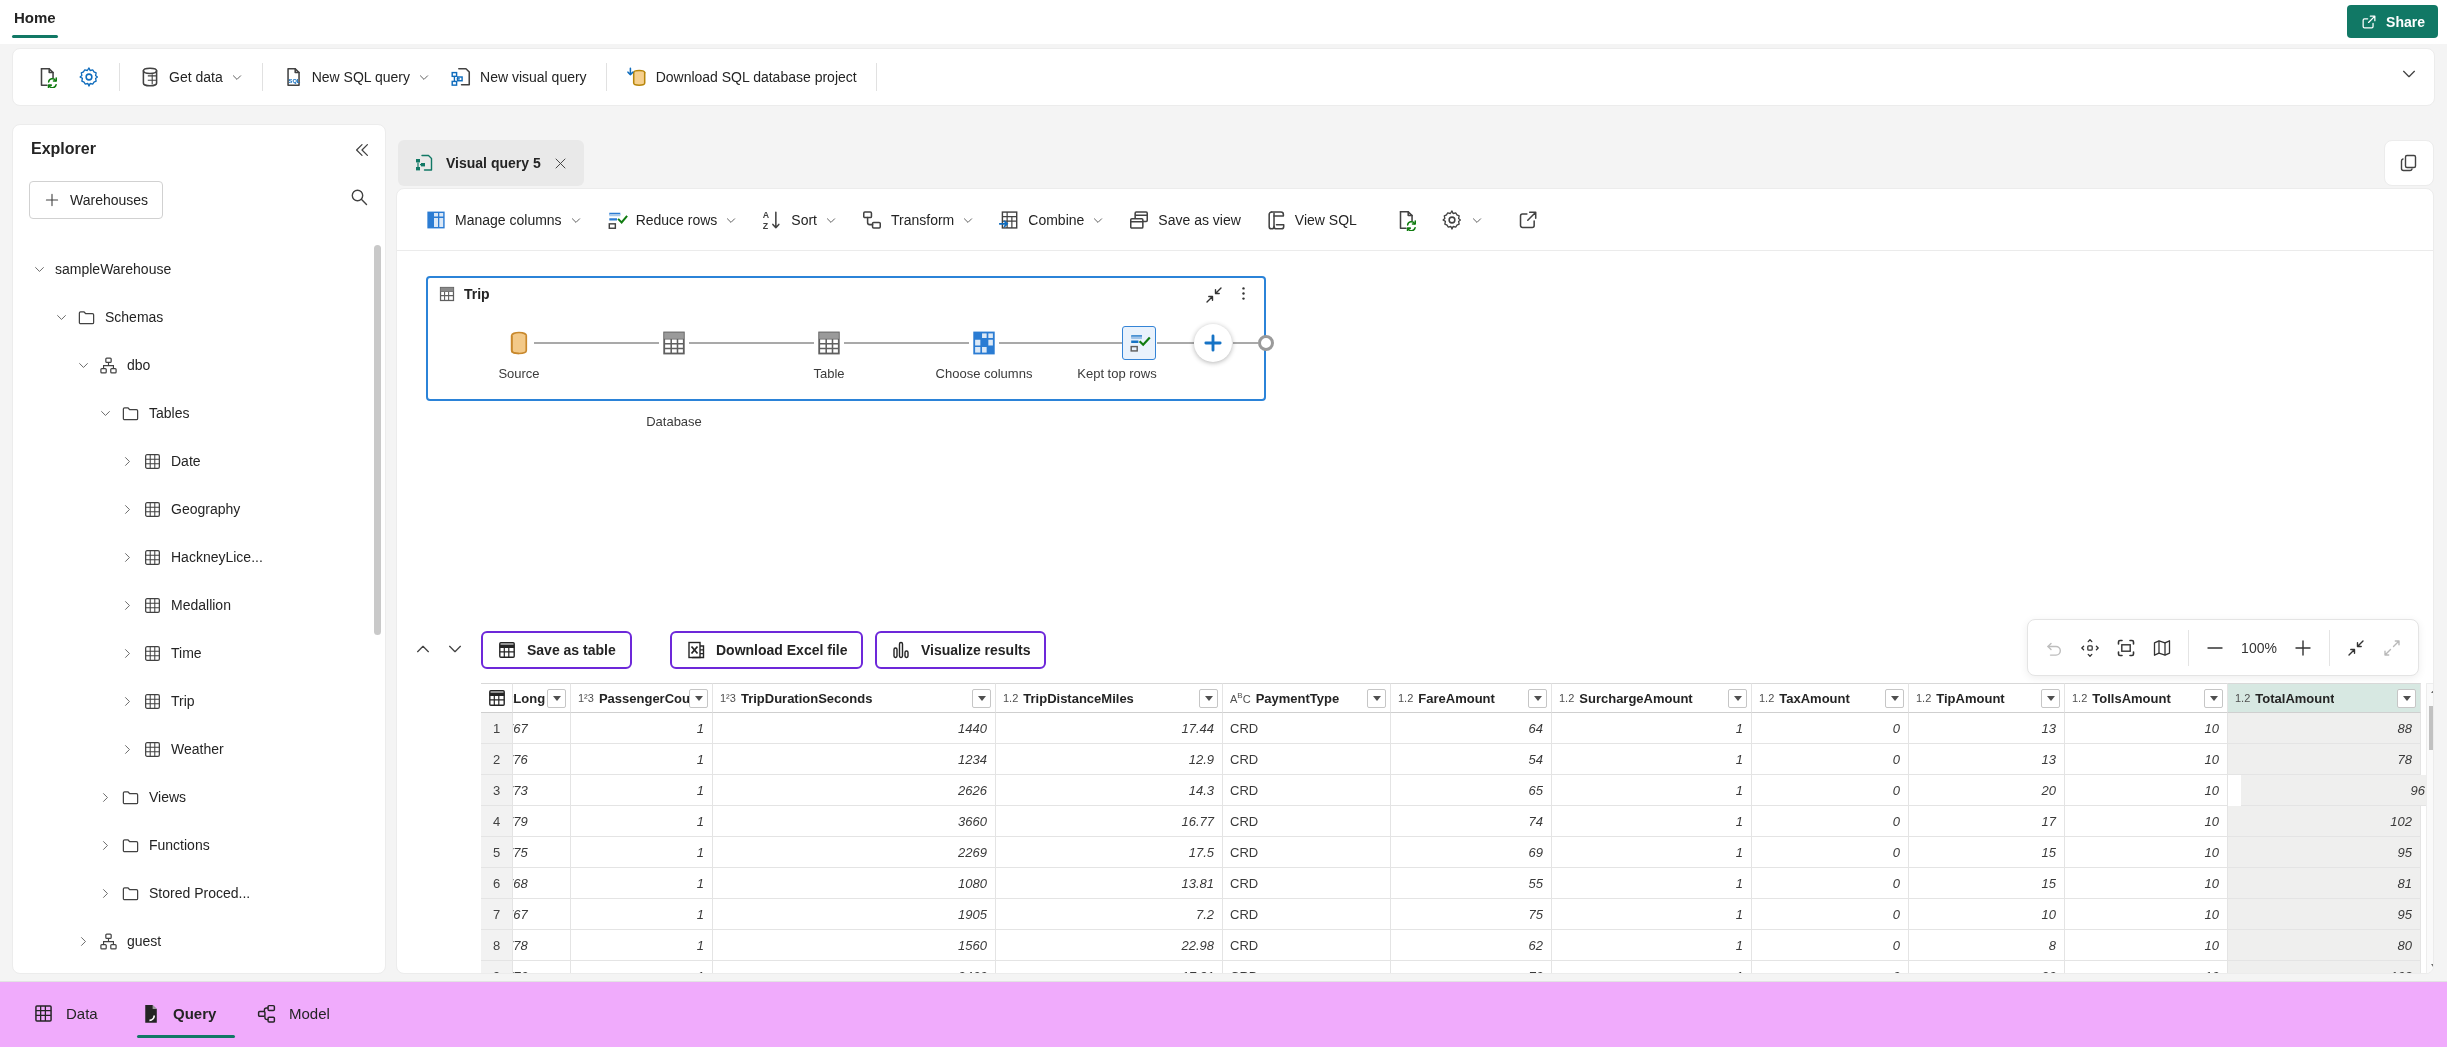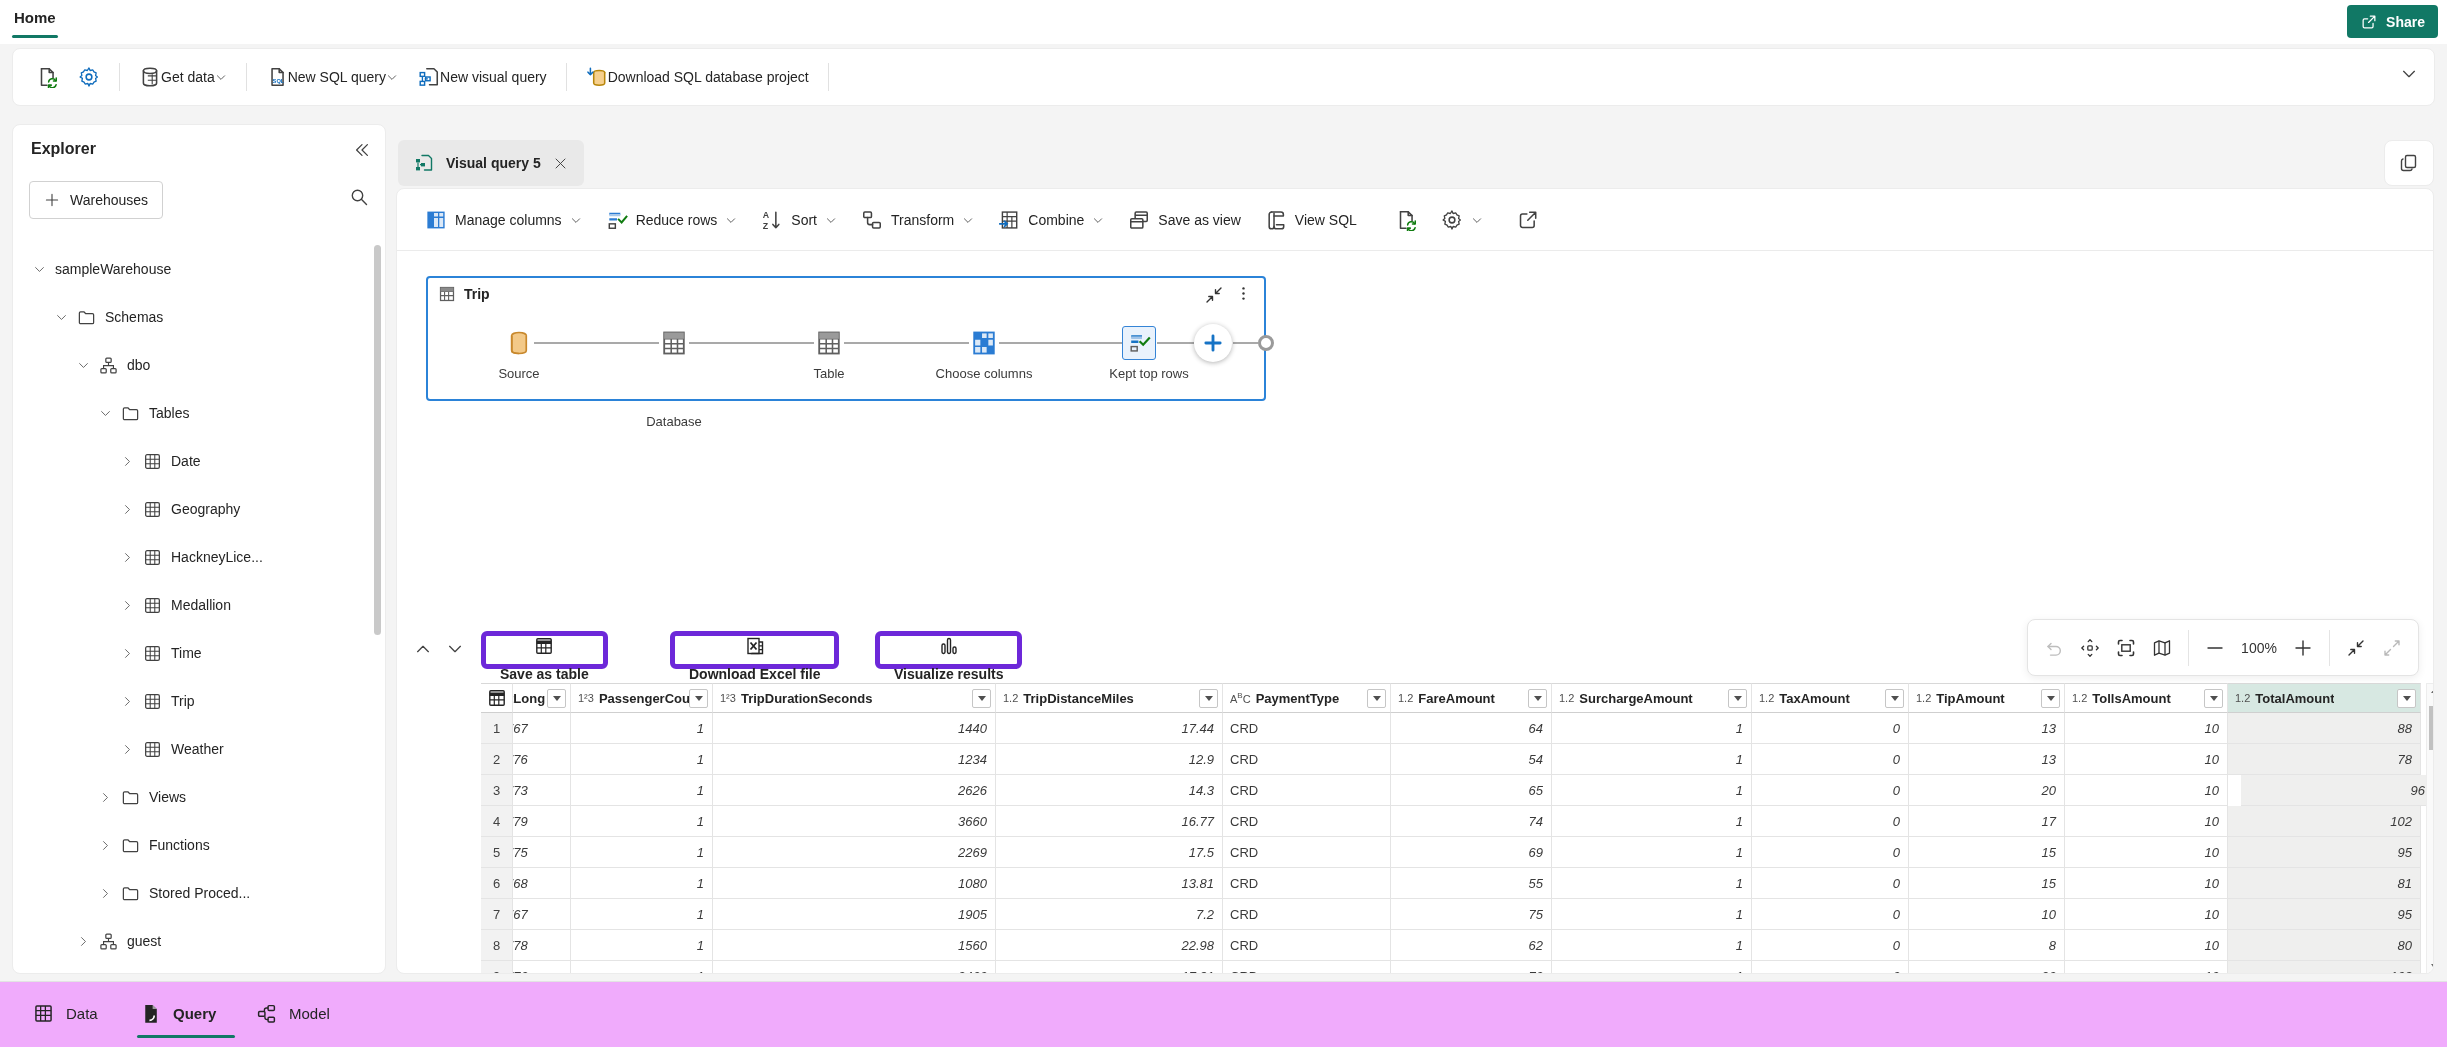--- a/index.html
+++ b/index.html
@@ -15,21 +15,21 @@
   
   #topbar{left:0;top:0;width:2447px;height:44px;background:#fff;}
   #home-tab{left:14px;top:9px;font-size:15px;font-weight:bold;cursor:pointer;}
   #home-underline{left:12px;top:35px;width:46px;height:3px;border-radius:2px;}
   #share-btn{right:9px;top:5px;height:33px;padding:0 13px;border-radius:4px;
     display:flex;align-items:center;gap:8px;color:#fff;font-size:14px;font-weight:bold;cursor:pointer;}
 
   
   #ribbon{left:12px;top:48px;width:2423px;height:58px;background:#fff;border:1px solid #ececec;
     border-radius:8px;box-sizing:border-box;display:flex;align-items:center;padding:0 14px;gap:2px;}
-  .rb-item{display:flex;align-items:center;padding:6px 9px;border-radius:4px;font-size:14px;cursor:pointer;white-space:nowrap;}
+  .rb-item{display:flex;align-items:center;gap:8px;padding:6px 9px;border-radius:4px;font-size:14px;cursor:pointer;white-space:nowrap;}
   .rb-sep{width:1px;height:28px;background:#e1e1e1;margin:0 8px;flex:none;}
   #ribbon-expand{position:absolute;right:16px;top:16px;cursor:pointer;}
 
   
   #explorer{left:12px;top:124px;width:374px;height:850px;background:#fff;border:1px solid #ececec;
     border-radius:8px;box-sizing:border-box;overflow:hidden;}
   #explorer-title{left:18px;top:15px;font-size:16px;font-weight:bold;}
   #explorer-collapse{right:14px;top:16px;cursor:pointer;}
   #warehouses-btn{left:16px;top:56px;height:36px;padding:0 14px;border:1px solid #d1d1d1;border-radius:4px;
     display:flex;align-items:center;gap:10px;font-size:14px;background:#fff;cursor:pointer;}
@@ -72,22 +72,22 @@
   #zoombar{position:absolute;right:14px;top:367px;width:392px;height:57px;background:#fff;border:1px solid #e4e4e4;
     border-radius:8px;box-sizing:border-box;box-shadow:0 2px 8px rgba(0,0,0,.07);
     display:flex;align-items:center;padding:0 8px;}
   .zb-btn{width:36px;height:36px;border-radius:4px;display:flex;align-items:center;justify-content:center;cursor:pointer;}
   .zb-sep{width:1px;height:36px;background:#e4e4e4;margin:0 8px;}
   #zoom-level{width:52px;text-align:center;font-size:14px;color:#333;}
 
   
   #results-head{position:absolute;left:0;top:432px;width:100%;height:60px;}
   .chev-btn{position:absolute;top:14px;width:28px;height:28px;display:flex;align-items:center;justify-content:center;border-radius:4px;cursor:pointer;}
-  .res-btn{position:absolute;top:10px;height:38px;border:5px solid #6d28d9;border-radius:6px;background:#fff;
-    display:flex;align-items:center;gap:10px;padding:0 14px;font-size:14px;font-weight:bold;cursor:pointer;box-sizing:border-box;flex-direction:column;}
+  .res-btn{position:absolute;top:10px;height:38px;border:2px solid #6d28d9;border-radius:6px;background:#fff;
+    display:flex;align-items:center;gap:10px;padding:0 14px;font-size:14px;font-weight:bold;cursor:pointer;box-sizing:border-box;}
 
   
   #grid{position:absolute;left:84px;top:494px;}
   .g-row{display:flex;}
   .g-cell{box-sizing:border-box;border-right:1px solid #e4e4e4;border-bottom:1px solid #e4e4e4;
     overflow:hidden;white-space:nowrap;font-size:13px;height:31px;display:flex;align-items:center;}
   .g-head .g-cell{height:30px;border-top:1px solid #d8d8d8;border-bottom:1px solid #cfcfcf;font-weight:bold;
     position:relative;background:#fff;}
   .g-head .type-ic{font-size:11px;font-weight:normal;color:#4f4f4f;margin:0 5px 0 7px;letter-spacing:0;}
   .g-head .col-name{overflow:hidden;text-overflow:clip;}
@@ -668,21 +668,21 @@
           <div class="step-icon selected" style="left: 694px;">
             <span class="ic">
               <svg width="24" height="24" viewBox="0 0 20 20" fill="none">
                 <path d="M3.5 4.5h9M3.5 9h6" stroke="#1673c5" stroke-width="2"></path>
                 <path d="M3.5 4.5h9v2.2h-9z" fill="#9fc3e8"></path>
                 <rect x="3.5" y="13" width="5" height="3.6" stroke="#5f5f5f" stroke-width="1.2"></rect>
                 <path d="M10.5 8.5l3 3 5.5-6" stroke="#107c10" stroke-width="1.8" fill="none"></path>
               </svg>
             </span>
           </div>
-          <div class="step-label" style="left: 721px;">Kept top rows</div>
+          <div class="step-label" style="left: 689px;">Kept top rows</div>
           <div class="step-line" style="left: 106px; width: 125px;"></div>
           <div class="step-line" style="left: 261px; width: 125px;"></div>
           <div class="step-line" style="left: 416px; width: 125px;"></div>
           <div class="step-line" style="left: 571px; width: 123px;"></div>
           <div class="step-line" style="left: 729px; width: 37px;"></div>
           <div class="step-line" style="left: 805px; width: 25px;"></div>
         </div>
       <div id="plus-btn">
           <span class="ic">
             <svg width="22" height="22" viewBox="0 0 20 20" fill="none">

